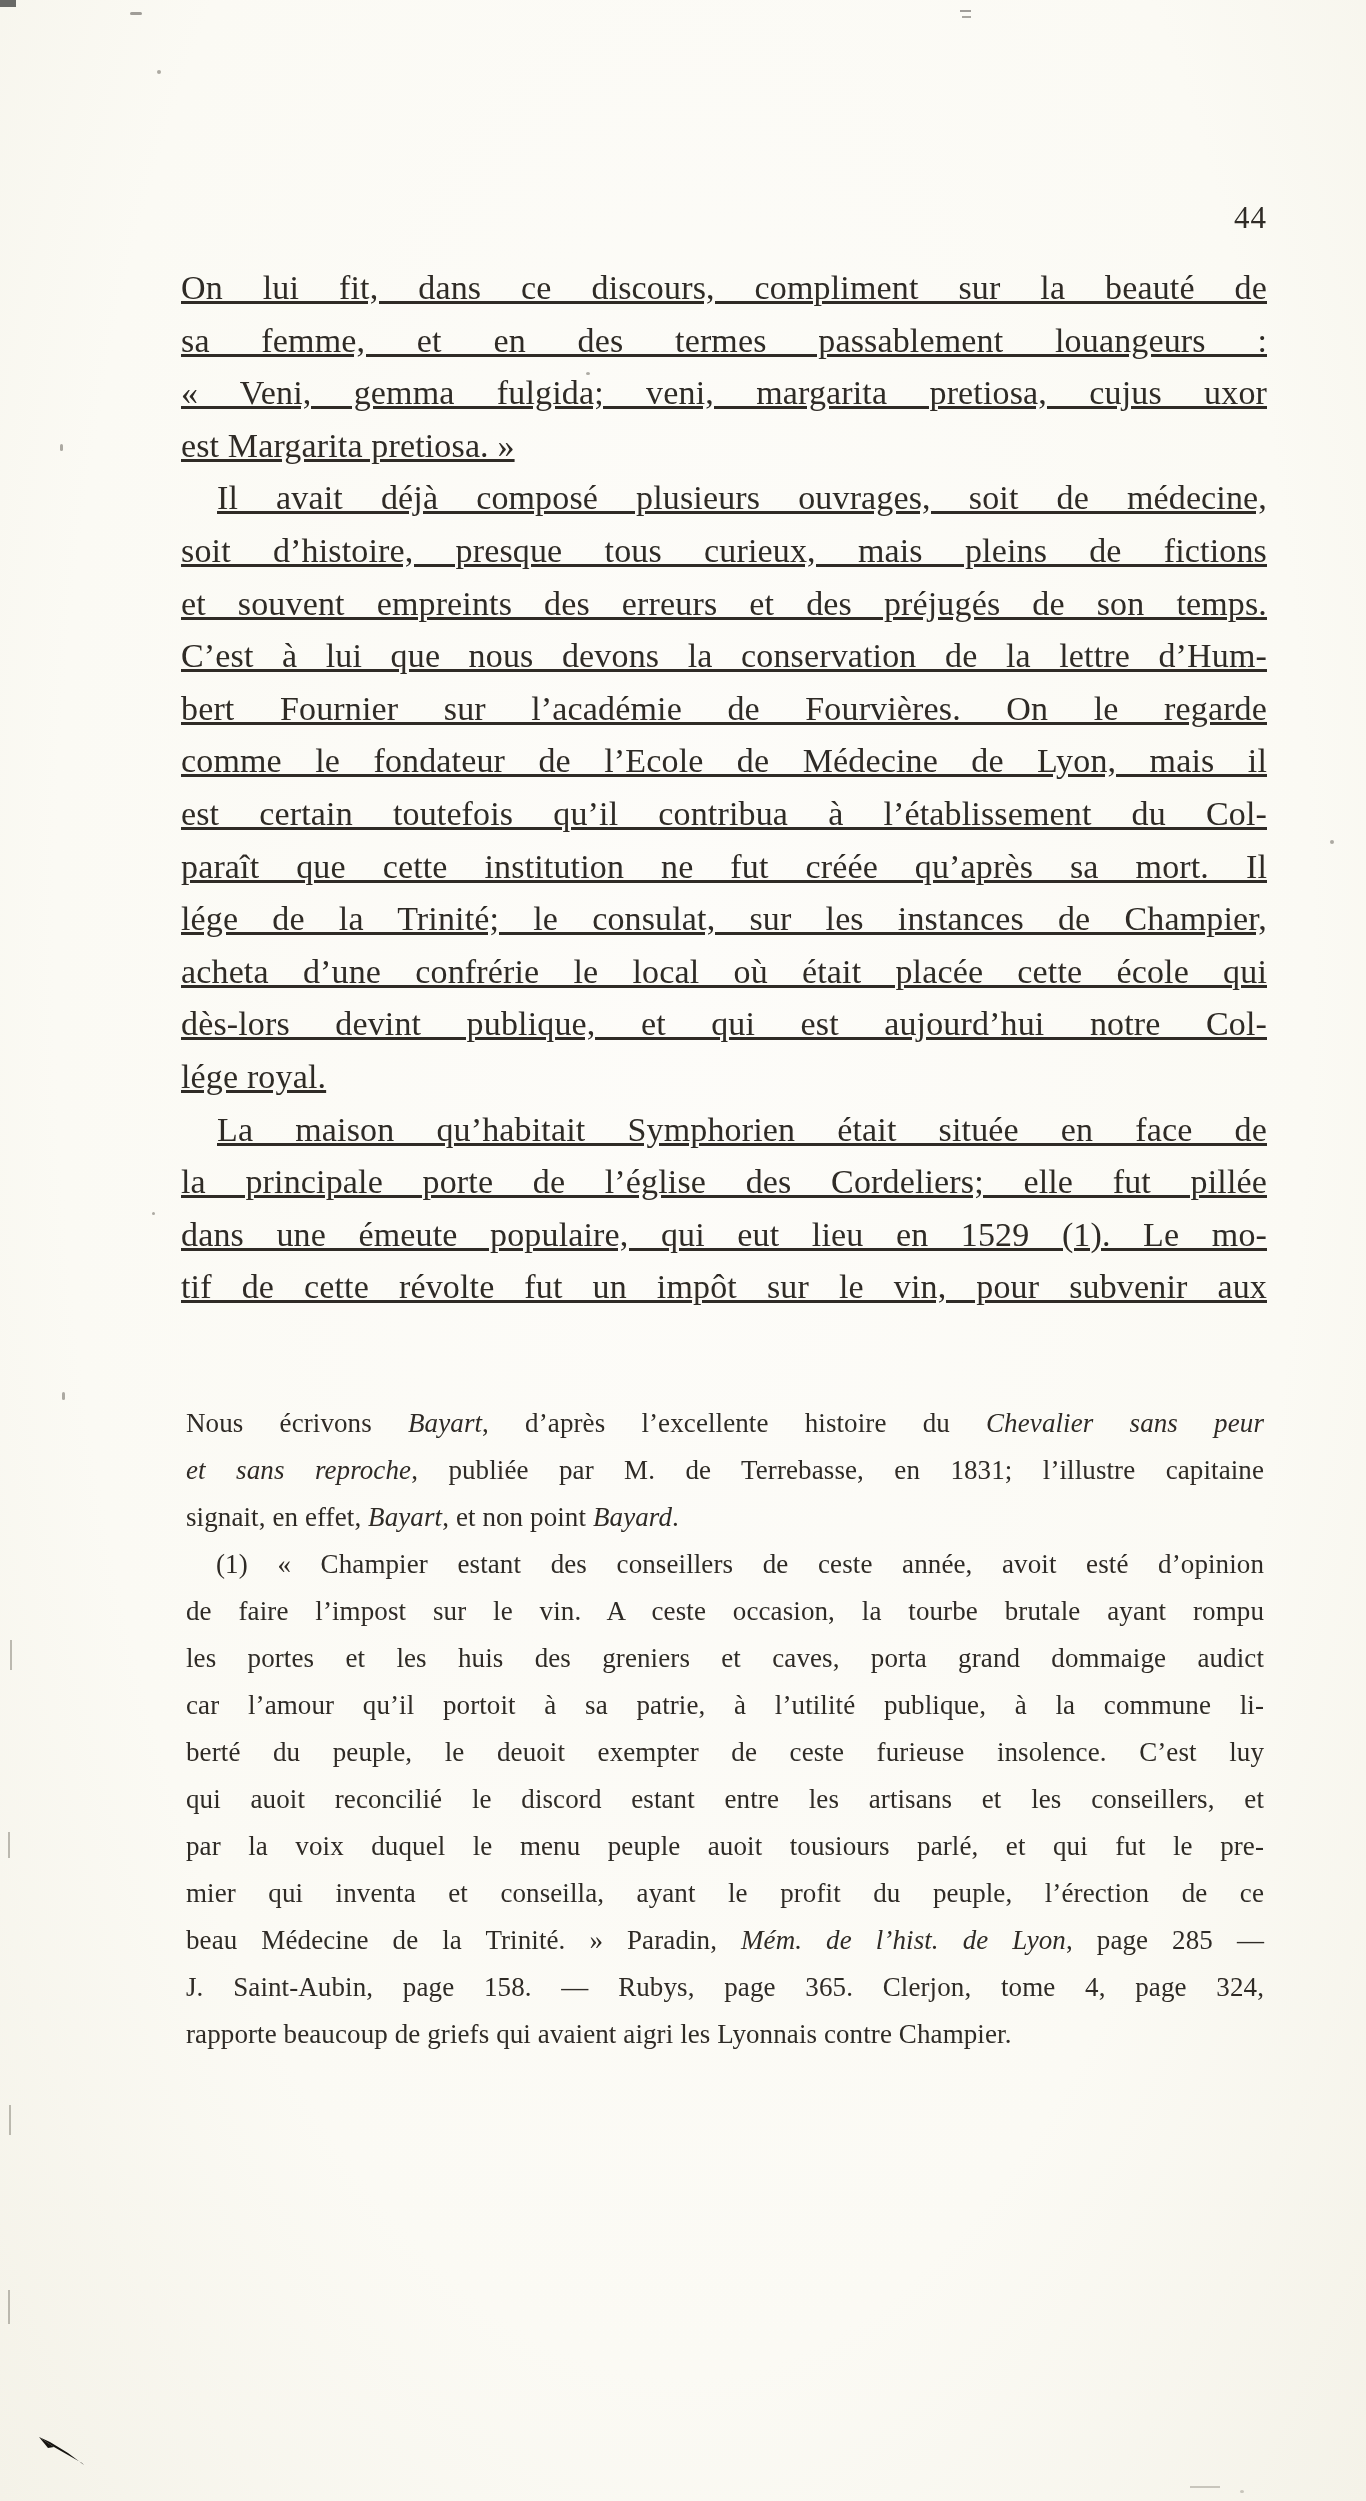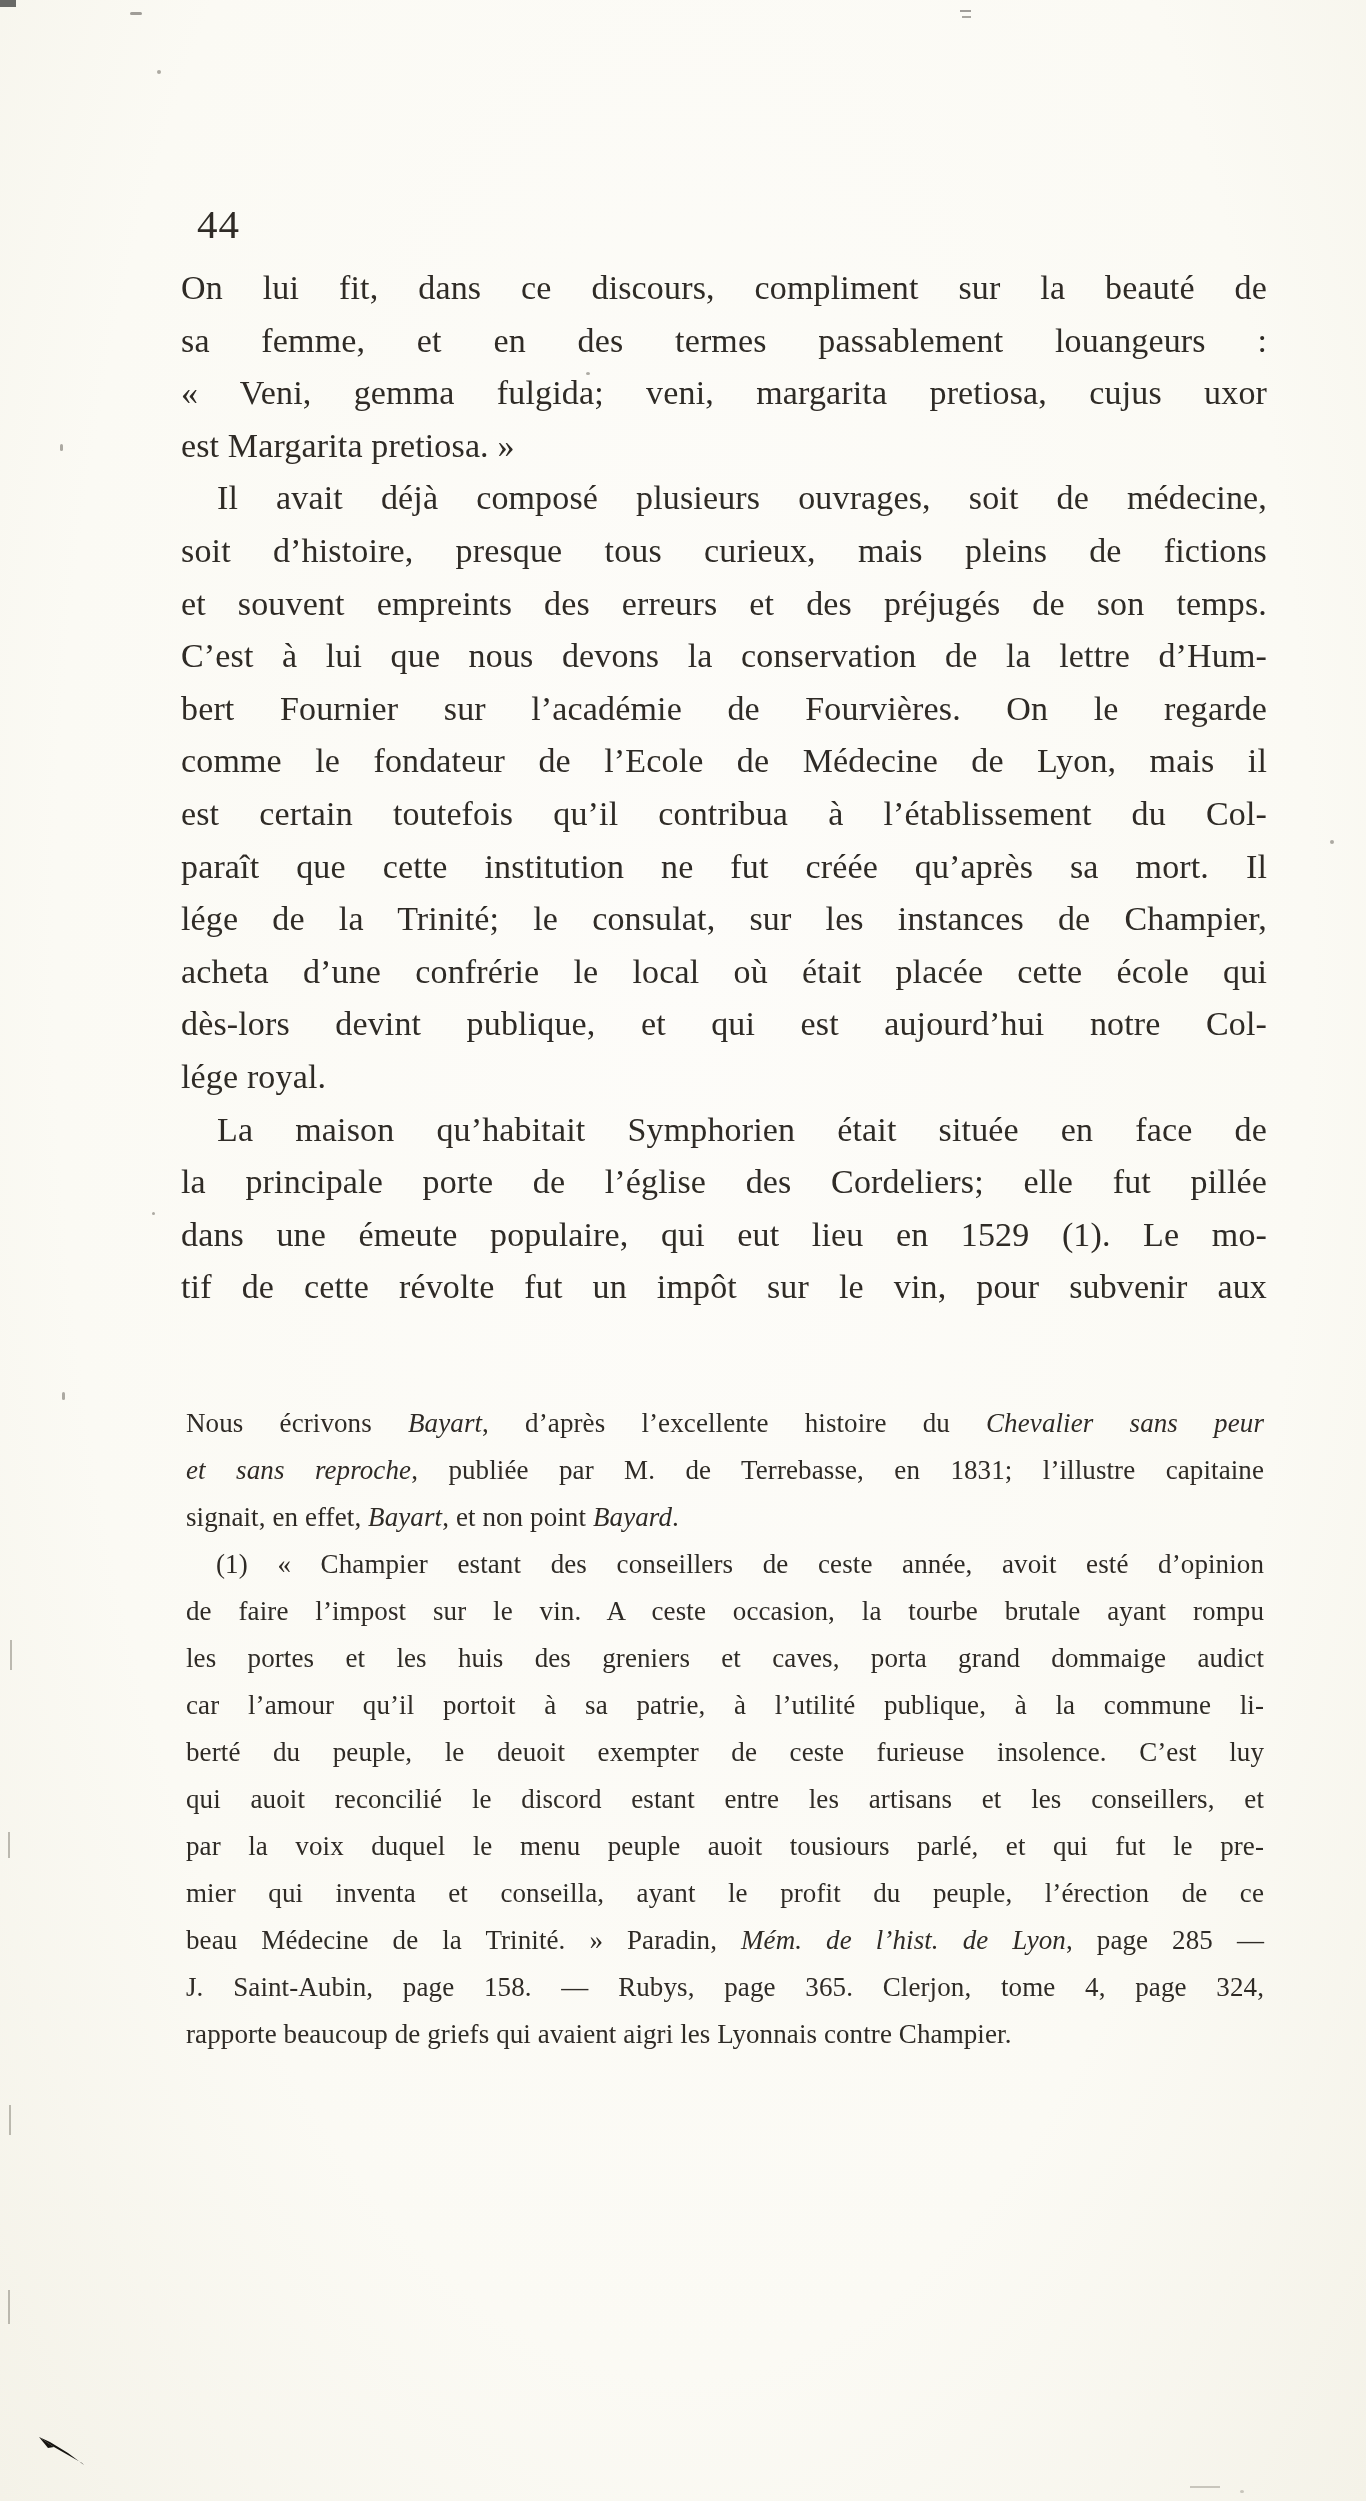--- a/index.html
+++ b/index.html
@@ -9,26 +9,26 @@
     position: relative; overflow: hidden;
     background: #fbfaf5;
     font-family: "Liberation Serif", "DejaVu Serif", serif;
     color: #2f2b26;
   }
   .paper {
     position: absolute; inset: 0;
     background: radial-gradient(ellipse at 50% 38%, #fdfcf9 0%, #fbfaf4 65%, #f4f2e8 100%);
   }
   .page-number {
-    position: absolute; top: 200px; left: 197px; width: 1086px;
-    text-align: left; font-size: 41px; letter-spacing: 1px;
+    position: absolute; top: 200px; left: 181px; width: 1086px;
+    text-align: right; font-size: 31px; letter-spacing: 1px;
   }
   .main-text {
     position: absolute; top: 262px; left: 181px; width: 1086px;
-    font-size: 34px; line-height: 52.6px; letter-spacing: 0.15px;
+    font-size: 34px; line-height: 52.6px; letter-spacing: 0.15px; text-decoration: underline;
   }
   .footnote {
     position: absolute; top: 1400px; left: 186px; width: 1078px;
     font-size: 27px; line-height: 47px; letter-spacing: 0.1px;
   }
   .line { text-align: justify; text-align-last: justify; }
   .line.last { text-align-last: left; }
   .line.ind { text-indent: 36px; }
   .footnote .line.ind { text-indent: 30px; }
   .it { font-style: italic; }

